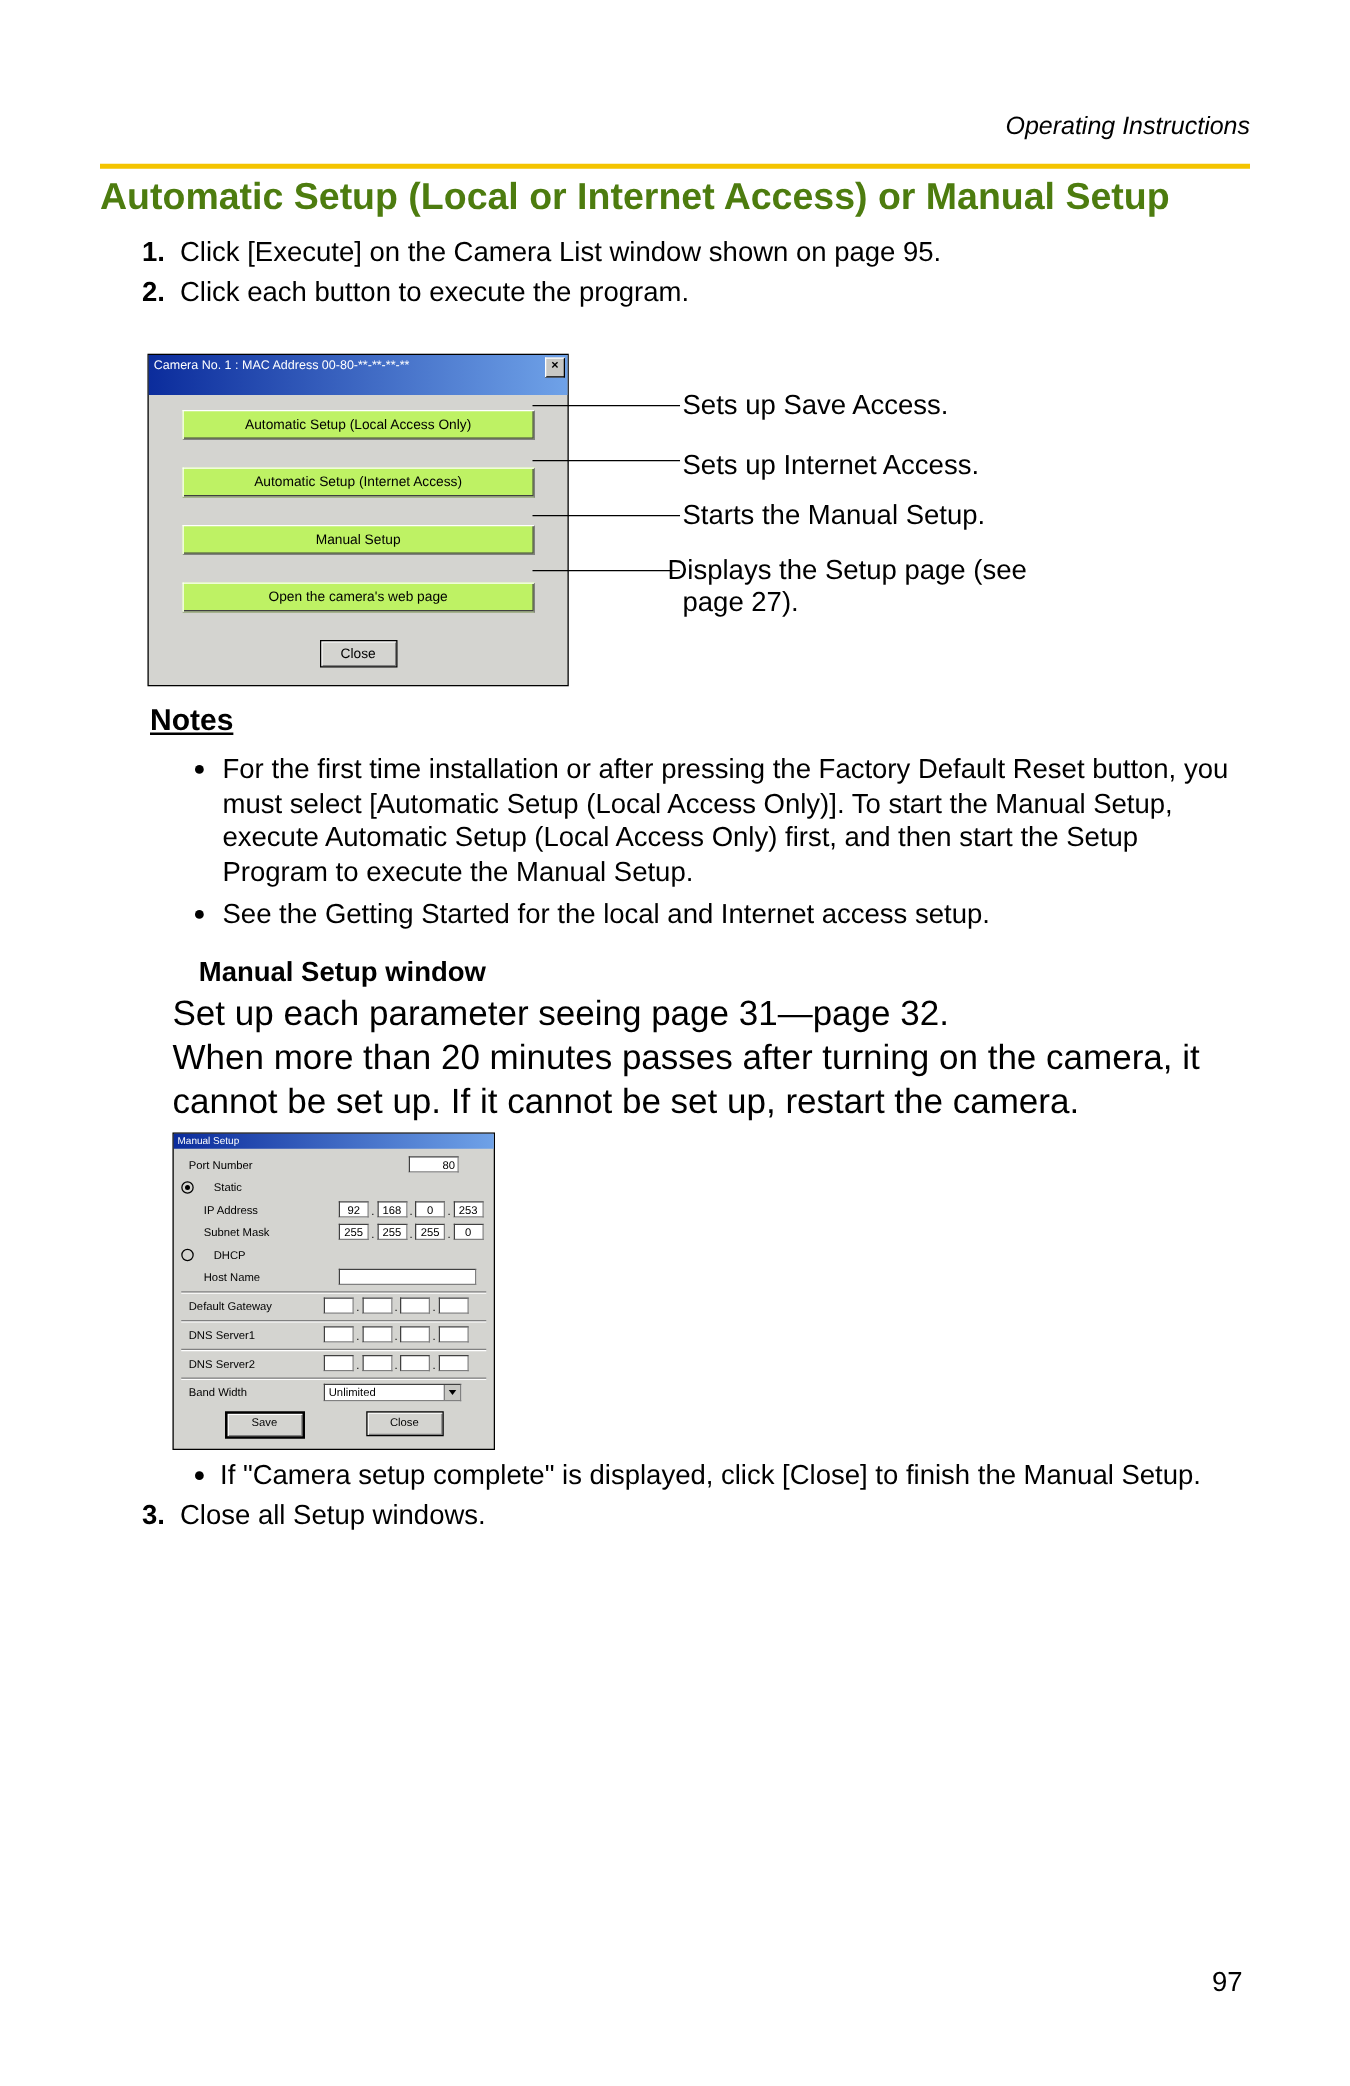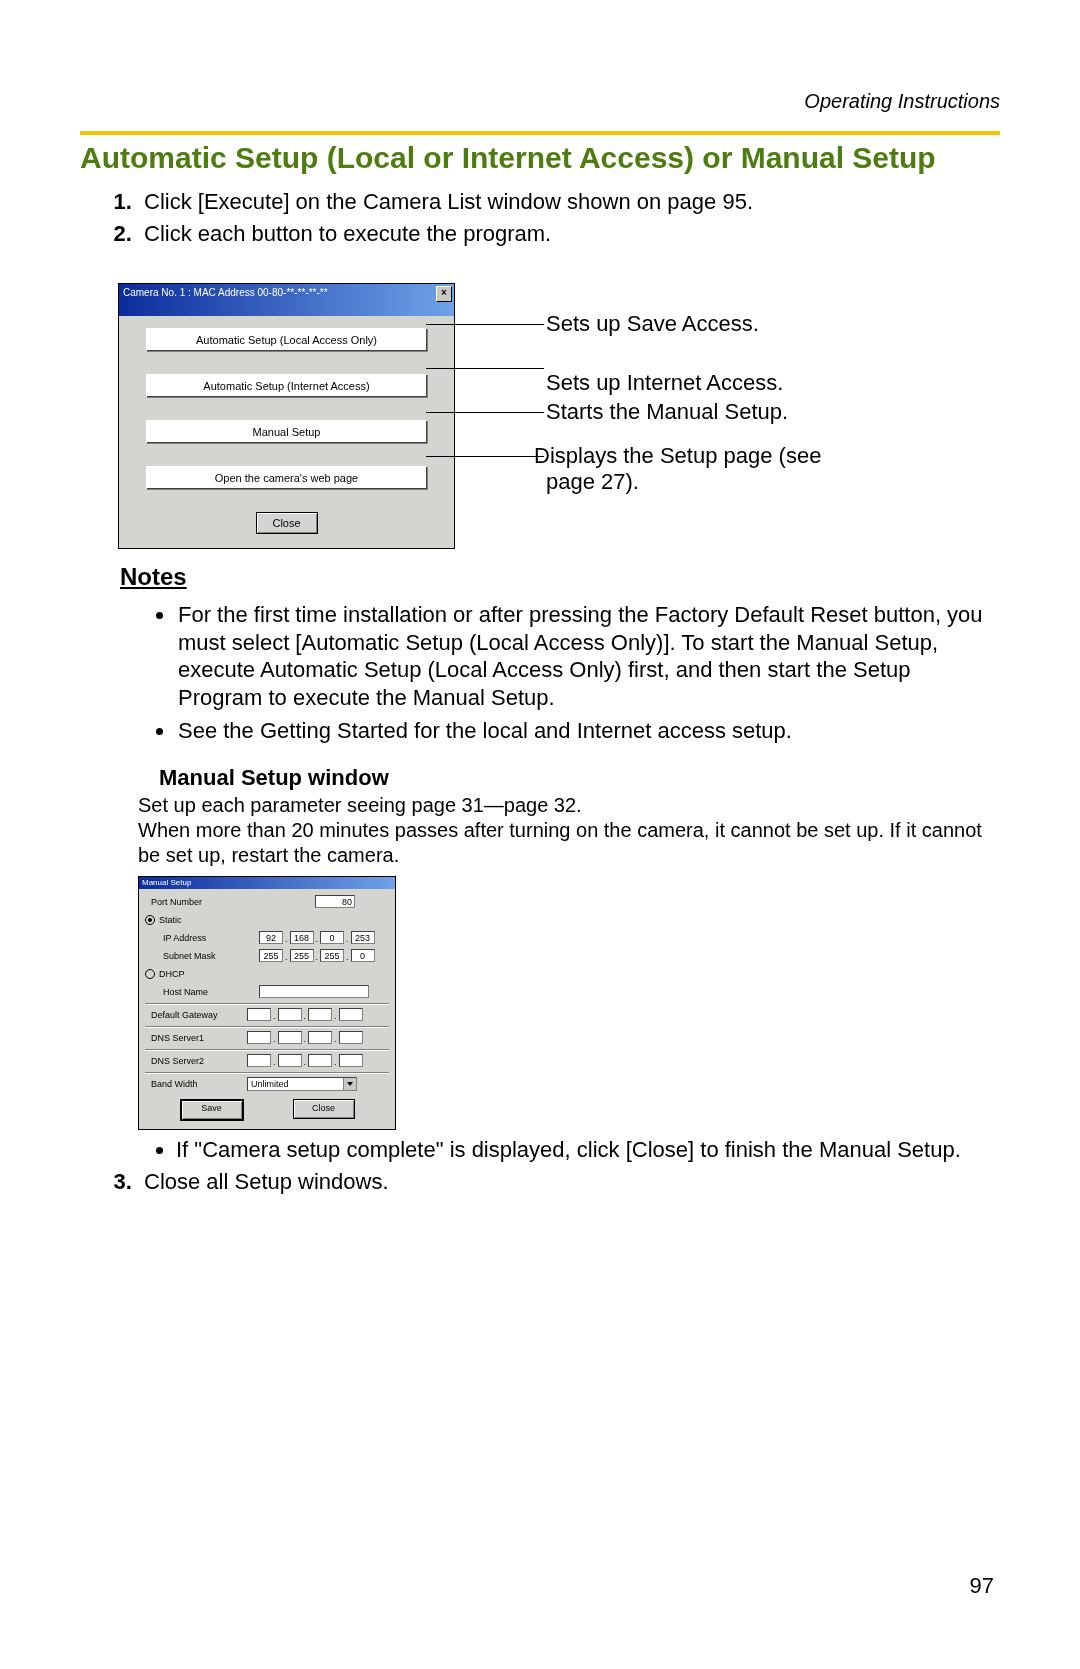--- a/index.html
+++ b/index.html
@@ -11,36 +11,36 @@
   ol.main-list>li{margin:0 0 6px 10px;padding-left:6px;}
   ol.main-list>li::marker{font-weight:bold;}
   .li-text{}
   
   .fig1-wrap{position:relative;margin:36px 0 40px 38px;height:240px;}
   .dialog1{position:absolute;left:0;top:0;width:335px;background:#d4d4d0;border:1px solid #000;font-family:Tahoma,Arial,sans-serif;font-size:12px;}
   .dialog1 .titlebar{height:32px;background:linear-gradient(to right,#0b2c9c,#6fa2e8);color:#fff;font-size:10px;line-height:18px;padding:0 4px;position:relative;}
   .dialog1 .titlebar .tx{white-space:nowrap;}
   .dialog1 .titlebar .xbtn{position:absolute;right:2px;top:2px;width:14px;height:14px;background:#c8c8c4;border:1px solid #000;border-top-color:#fff;border-left-color:#fff;color:#000;font-size:10px;line-height:12px;text-align:center;font-weight:bold;}
   .dialog1 .body{padding:12px 16px 4px 16px;}
-  .dialog1 .optbtn{display:block;width:280px;height:22px;margin:0 auto 22px auto;background:#ffffff;border:1px solid #808080;border-top-color:#fff;border-left-color:#fff;box-shadow:inset -1px -1px 0 #404040;text-align:center;line-height:22px;font-size:11px;}
+  .dialog1 .optbtn{display:block;width:280px;height:22px;margin:0 auto 22px auto;background:#bef264;border:1px solid #808080;border-top-color:#fff;border-left-color:#fff;box-shadow:inset -1px -1px 0 #404040;text-align:center;line-height:22px;font-size:11px;}
   .dialog1 .closebtn{display:block;width:60px;height:20px;margin:0 auto 10px auto;background:#d4d4d0;border:1px solid #000;box-shadow:inset 1px 1px 0 #fff, inset -1px -1px 0 #808080;text-align:center;line-height:20px;font-size:11px;}
   .callouts{position:absolute;left:340px;top:0;font-size:22px;}
   .callout{position:absolute;white-space:nowrap;}
   .lead{position:absolute;height:1px;background:#000;}
   
   .notes-h{font-size:24px;font-weight:bold;text-decoration:underline;margin:10px 0 10px 40px;}
   ul.notes{margin:0 0 0 96px;padding:0;font-size:22px;list-style:disc;}
   ul.notes>li{margin:0 0 6px 0;padding-left:2px;line-height:1.25;}
   .sub-h{font-weight:bold;font-size:22px;margin:20px 0 2px 79px;}
-  .sub-p{font-size:20px;margin:0 0 0 58px;line-height:1.25;}
+  .sub-p{font-size:28px;margin:0 0 0 58px;line-height:1.25;}
   
   .dialog2{margin:8px 0 6px 58px;width:256px;background:#d4d4d0;border:1px solid #000;font-family:Tahoma,Arial,sans-serif;font-size:9px;}
   .dialog2 .titlebar{height:12px;background:linear-gradient(to right,#0b2c9c,#6fa2e8);color:#fff;font-size:8px;line-height:12px;padding:0 3px;}
   .dialog2 .body{padding:4px 6px 6px 6px;}
-  .d2row{display:flex;align-items:center;height:18px;}
+  .d2row{display:flex;align-items:center;height:18px;gap:12px;}
   .d2row .lab{width:96px;padding-left:6px;}
   .d2row .lab.indent{padding-left:18px;}
   .d2row .radio{width:8px;height:8px;border:1px solid #000;border-radius:50%;margin-right:4px;display:inline-flex;align-items:center;justify-content:center;}
   .d2row .radio .dot{width:4px;height:4px;background:#000;border-radius:50%;}
   .d2row .fld{flex:1;}
   .d2row input.txt{width:110px;height:13px;border:1px solid #808080;border-top-color:#404040;border-left-color:#404040;background:#fff;font-size:9px;padding:0 2px;box-sizing:border-box;text-align:left;}
   .d2row input.short{width:40px;text-align:right;margin-left:68px;}
   .d2row .iprow{display:flex;align-items:flex-end;gap:2px;}
   .d2row .iprow input{width:24px;height:13px;border:1px solid #808080;border-top-color:#404040;border-left-color:#404040;background:#fff;font-size:9px;text-align:center;box-sizing:border-box;}
   .d2row .iprow span{font-size:9px;}
@@ -88,21 +88,21 @@
       </div>
     </div>
 
     <div class="lead" style="left:308px;top:41px;width:118px;"></div>
     <div class="lead" style="left:308px;top:85px;width:118px;"></div>
     <div class="lead" style="left:308px;top:129px;width:118px;"></div>
     <div class="lead" style="left:308px;top:173px;width:118px;"></div>
 
     <div class="callouts">
       <div class="callout" style="left:88px;top:28px;">Sets up Save Access.</div>
-      <div class="callout" style="left:88px;top:87px;">Sets up Internet Access.</div>
+      <div class="callout" style="left:88px;top:76px;">Sets up Internet Access.</div>
       <div class="callout" style="left:88px;top:116px;">Starts the Manual Setup.</div>
       <div class="callout" style="left:76px;top:160px;">Displays the Setup page (see</div>
       <div class="callout" style="left:88px;top:186px;">page 27).</div>
     </div>
   </div>
 
   <div class="notes-h">Notes</div>
   <ul class="notes">
     <li>For the first time installation or after pressing the Factory Default Reset button, you must select [Automatic Setup (Local Access Only)]. To start the Manual Setup, execute Automatic Setup (Local Access Only) first, and then start the Setup Program to execute the Manual Setup.</li>
     <li>See the Getting Started for the local and Internet access setup.</li>

